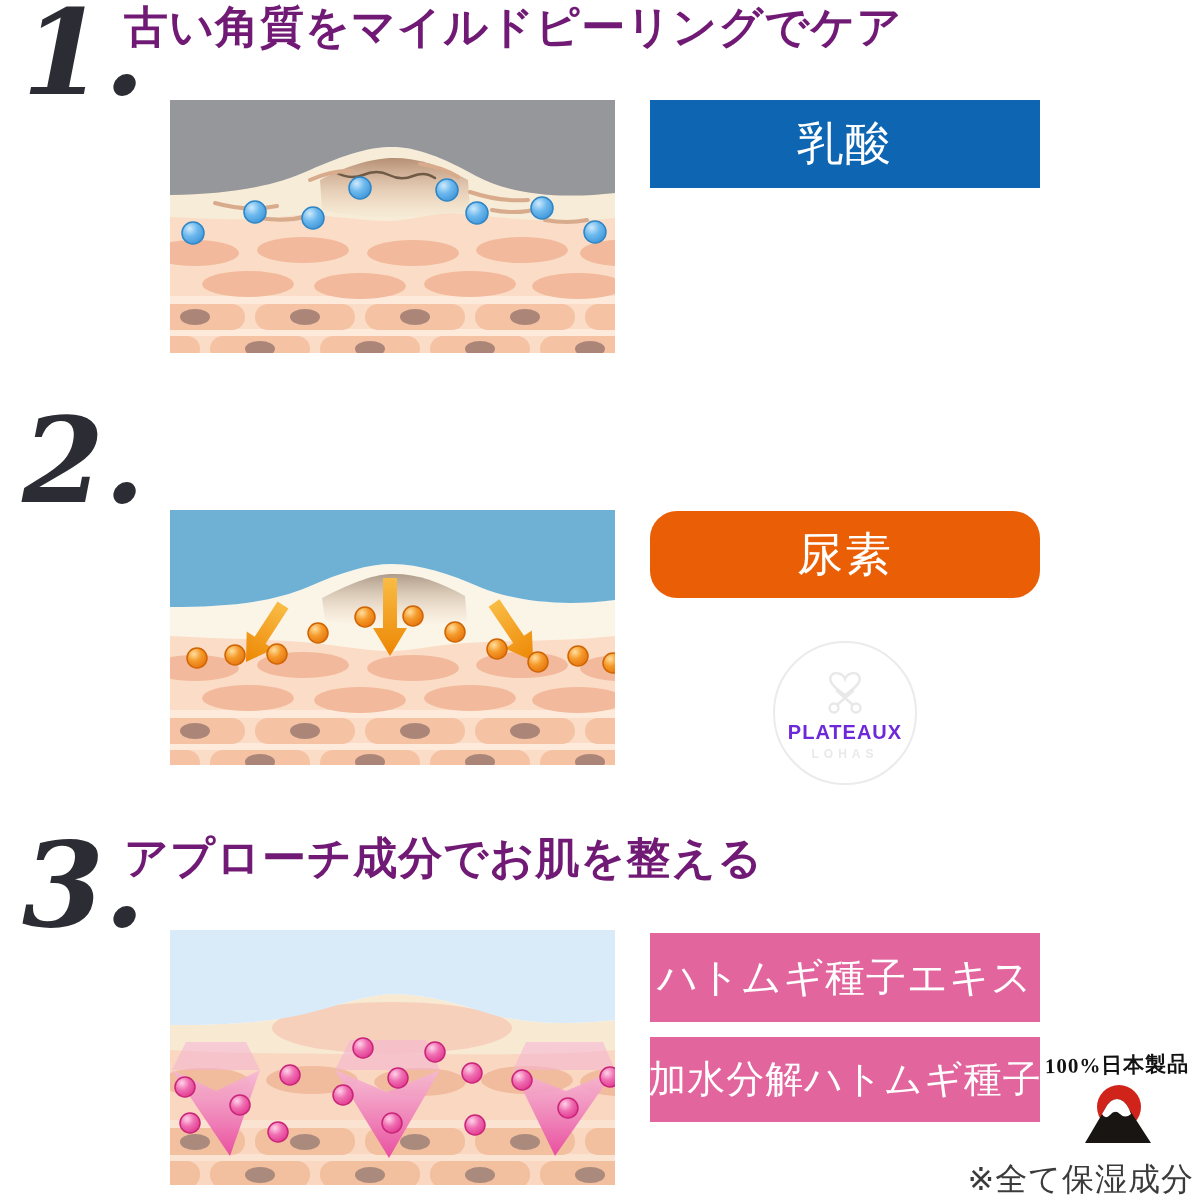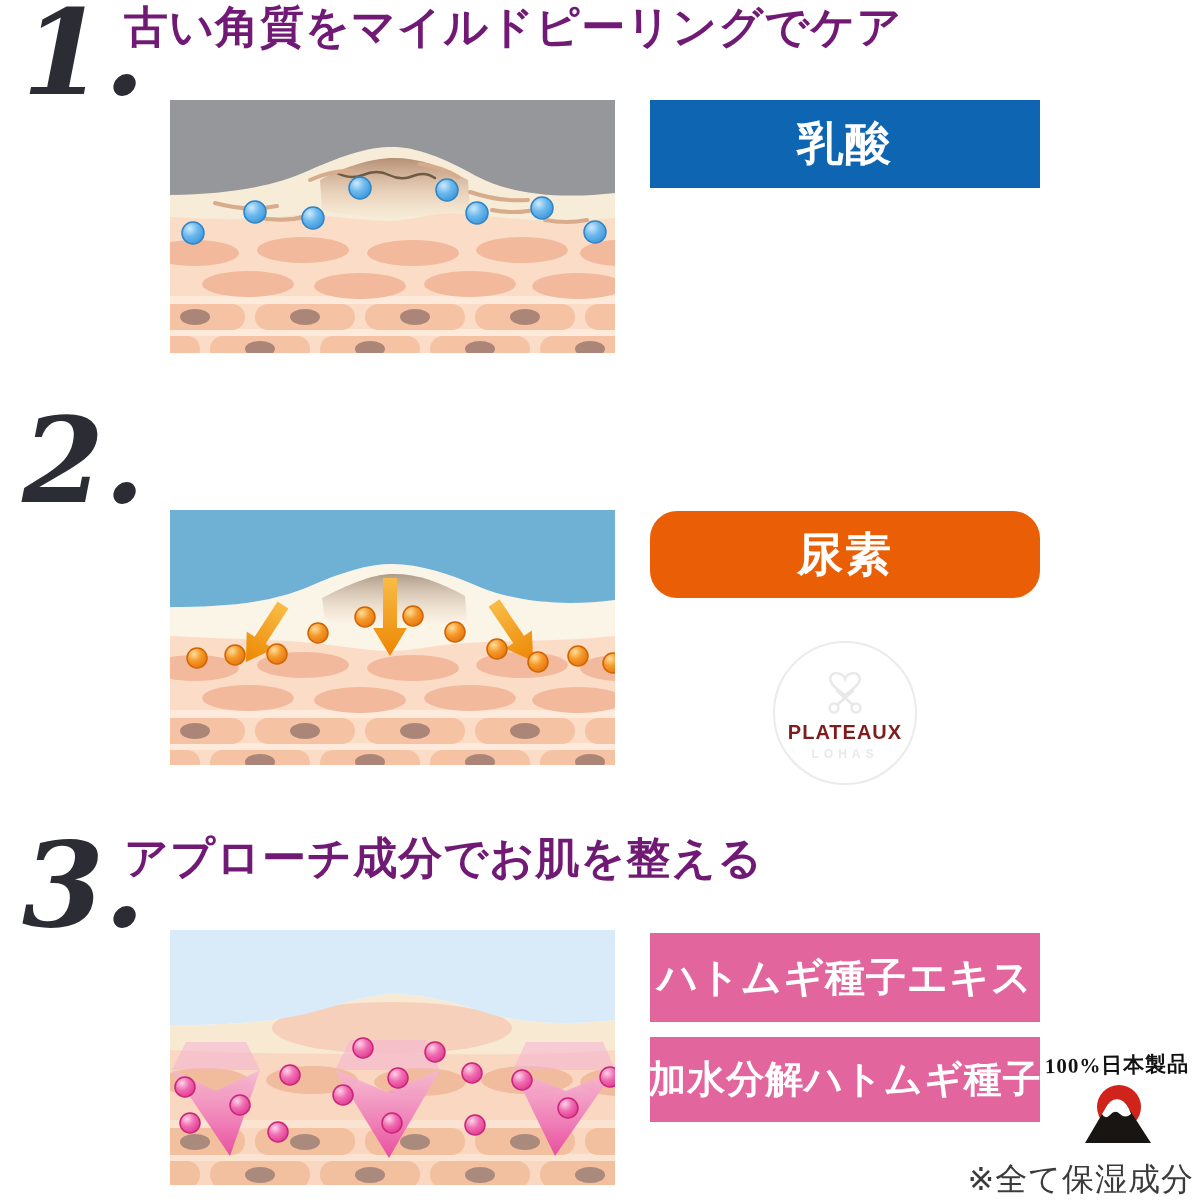--- a/index.html
+++ b/index.html
@@ -29,39 +29,39 @@
   
   .diagram{position:absolute;left:170px;width:445px;overflow:hidden;}
   #diag1{top:100px;height:253px;}
   #diag2{top:510px;height:255px;}
   #diag3{top:930px;height:255px;}
   .diagram svg{display:block;width:100%;height:100%;}
   
   .chip{
     position:absolute;left:650px;width:390px;
     display:flex;align-items:center;justify-content:center;
-    color:#fff;font-weight:700;letter-spacing:2px;white-space:nowrap;
+    color:#fff;font-weight:400;letter-spacing:2px;white-space:nowrap;
   }
   .chip.blue{background:#0e65b2;}
   .chip.orange{background:#ea5f06;}
   .chip.pink{background:#e2669d;}
   #chip-nyusan{top:100px;height:88px;font-size:46px;}
   #chip-ringosan{top:202px;height:88px;font-size:44px;}
   #chip-nyouso{top:511px;height:87px;font-size:46px;border-radius:27px;}
   #chip-hatomugi1{top:933px;height:89px;font-size:40px;letter-spacing:1px;}
   #chip-hatomugi2{top:1037px;height:85px;font-size:38px;letter-spacing:1px;}
   
   .watermark{
     position:absolute;left:773px;top:641px;width:144px;height:144px;
     border:2px solid #ebebeb;border-radius:50%;
     display:flex;flex-direction:column;align-items:center;justify-content:center;
     box-sizing:border-box;pointer-events:none;
   }
   .watermark .brand{
-    font-size:20px;font-weight:800;letter-spacing:1px;color:#7f1d1d;margin-top:2px;
+    font-size:20px;font-weight:800;letter-spacing:1px;color:#6d28d9;margin-top:2px;
   }
   .watermark .sub{
     font-size:12px;font-weight:600;letter-spacing:5px;color:#e9e9e9;margin-top:3px;
   }
   
   .stamp{
     position:absolute;left:1042px;top:1051px;width:150px;text-align:center;
   }
   .stamp .stamp-label{
     font-family:"Liberation Serif","DejaVu Serif",serif;

